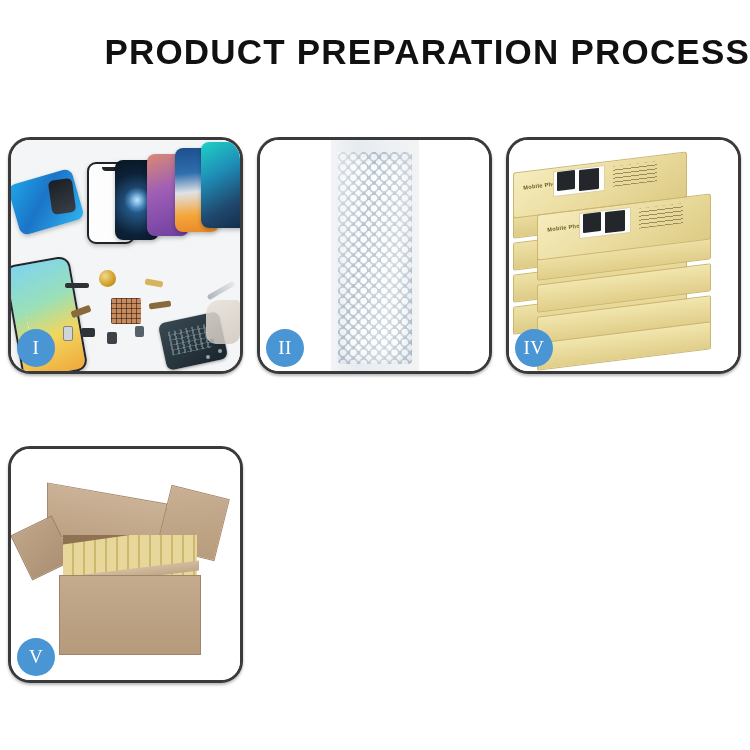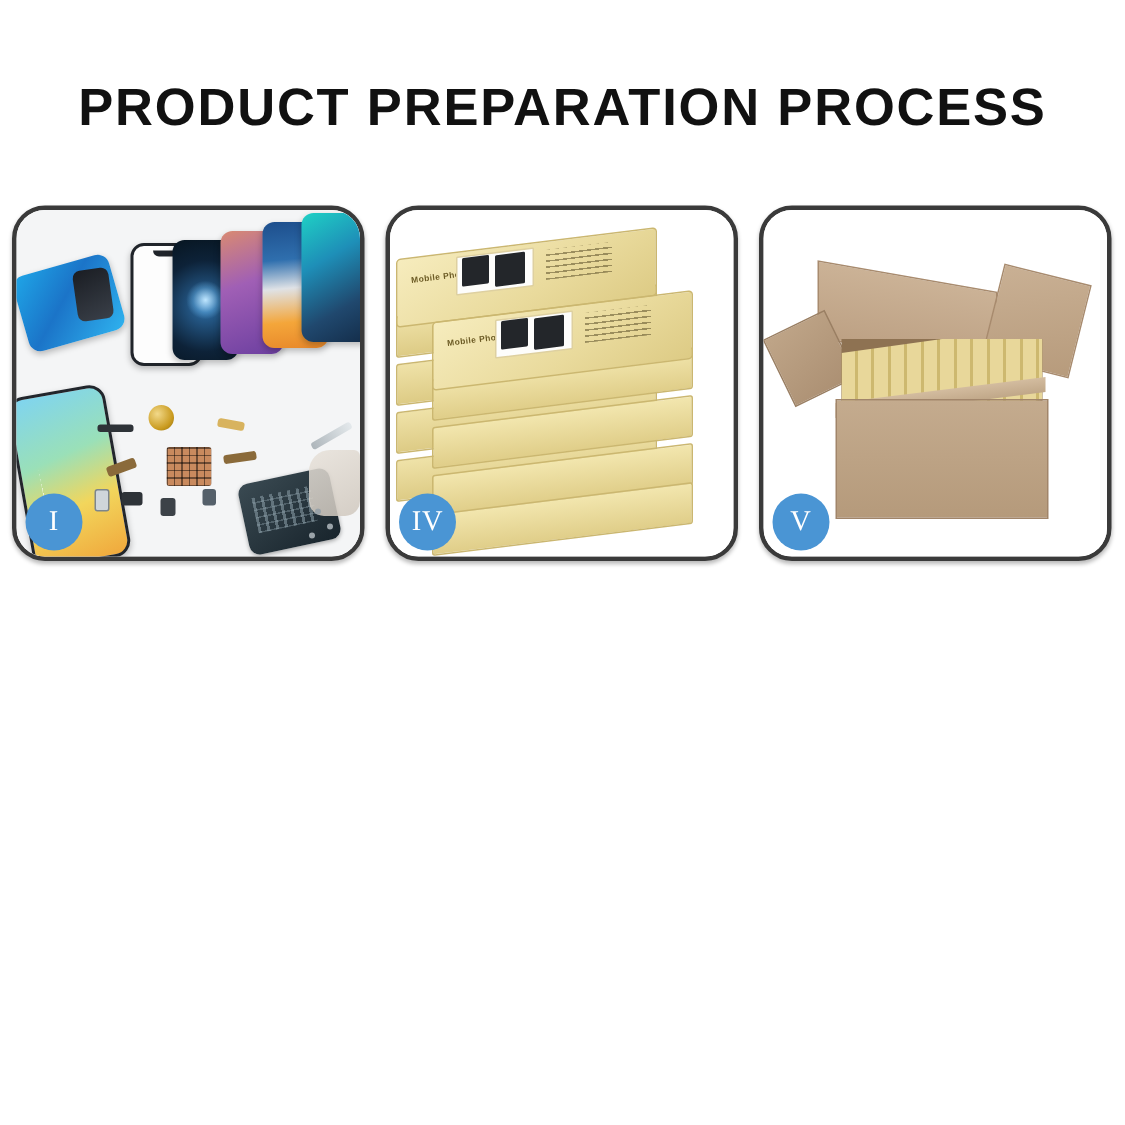--- a/index.html
+++ b/index.html
@@ -6,21 +6,21 @@
   body{
     width:750px;height:750px;
     background:#ffffff;
     font-family:"Liberation Sans", sans-serif;
     overflow:hidden;
     position:relative;
   }
   .page{position:relative;width:750px;height:750px;}
 
   
-  .header{text-align:center;padding-top:54px;}
+  .header{text-align:right;padding-top:34px;}
   .title{
     font-size:35px;
     letter-spacing:1.2px;
     font-weight:700;
     color:#111111;
     line-height:1;
     white-space:nowrap;
   }
   .subtitle{
     margin-top:13px;
@@ -261,20 +261,29 @@
         <div class="mobo"></div>
         <div class="tool"></div>
         <div class="hand"></div>
         <div class="screw" style="right:26px;bottom:28px;"></div>
         <div class="screw" style="right:18px;bottom:18px;"></div>
         <div class="screw" style="right:30px;bottom:12px;"></div>
       </div>
       <div class="badge">I</div>
     </div>
 
+    <div class="panel">
+      <div class="stage">
+        <div class="p2bg"></div>
+        <div class="wrapsheet"></div>
+        <div class="bubbles"></div>
+        <div class="bubgloss"></div>
+      </div>
+      <div class="badge">II</div>
+    </div>
 
 
     <div class="panel">
       <div class="stage">
         <div class="p4bg"></div>
 
         <div class="stk" style="top:60px;"></div>
         <div class="stk" style="top:92px;"></div>
         <div class="stk" style="top:124px;"></div>
         <div class="stk" style="top:156px;"></div>

